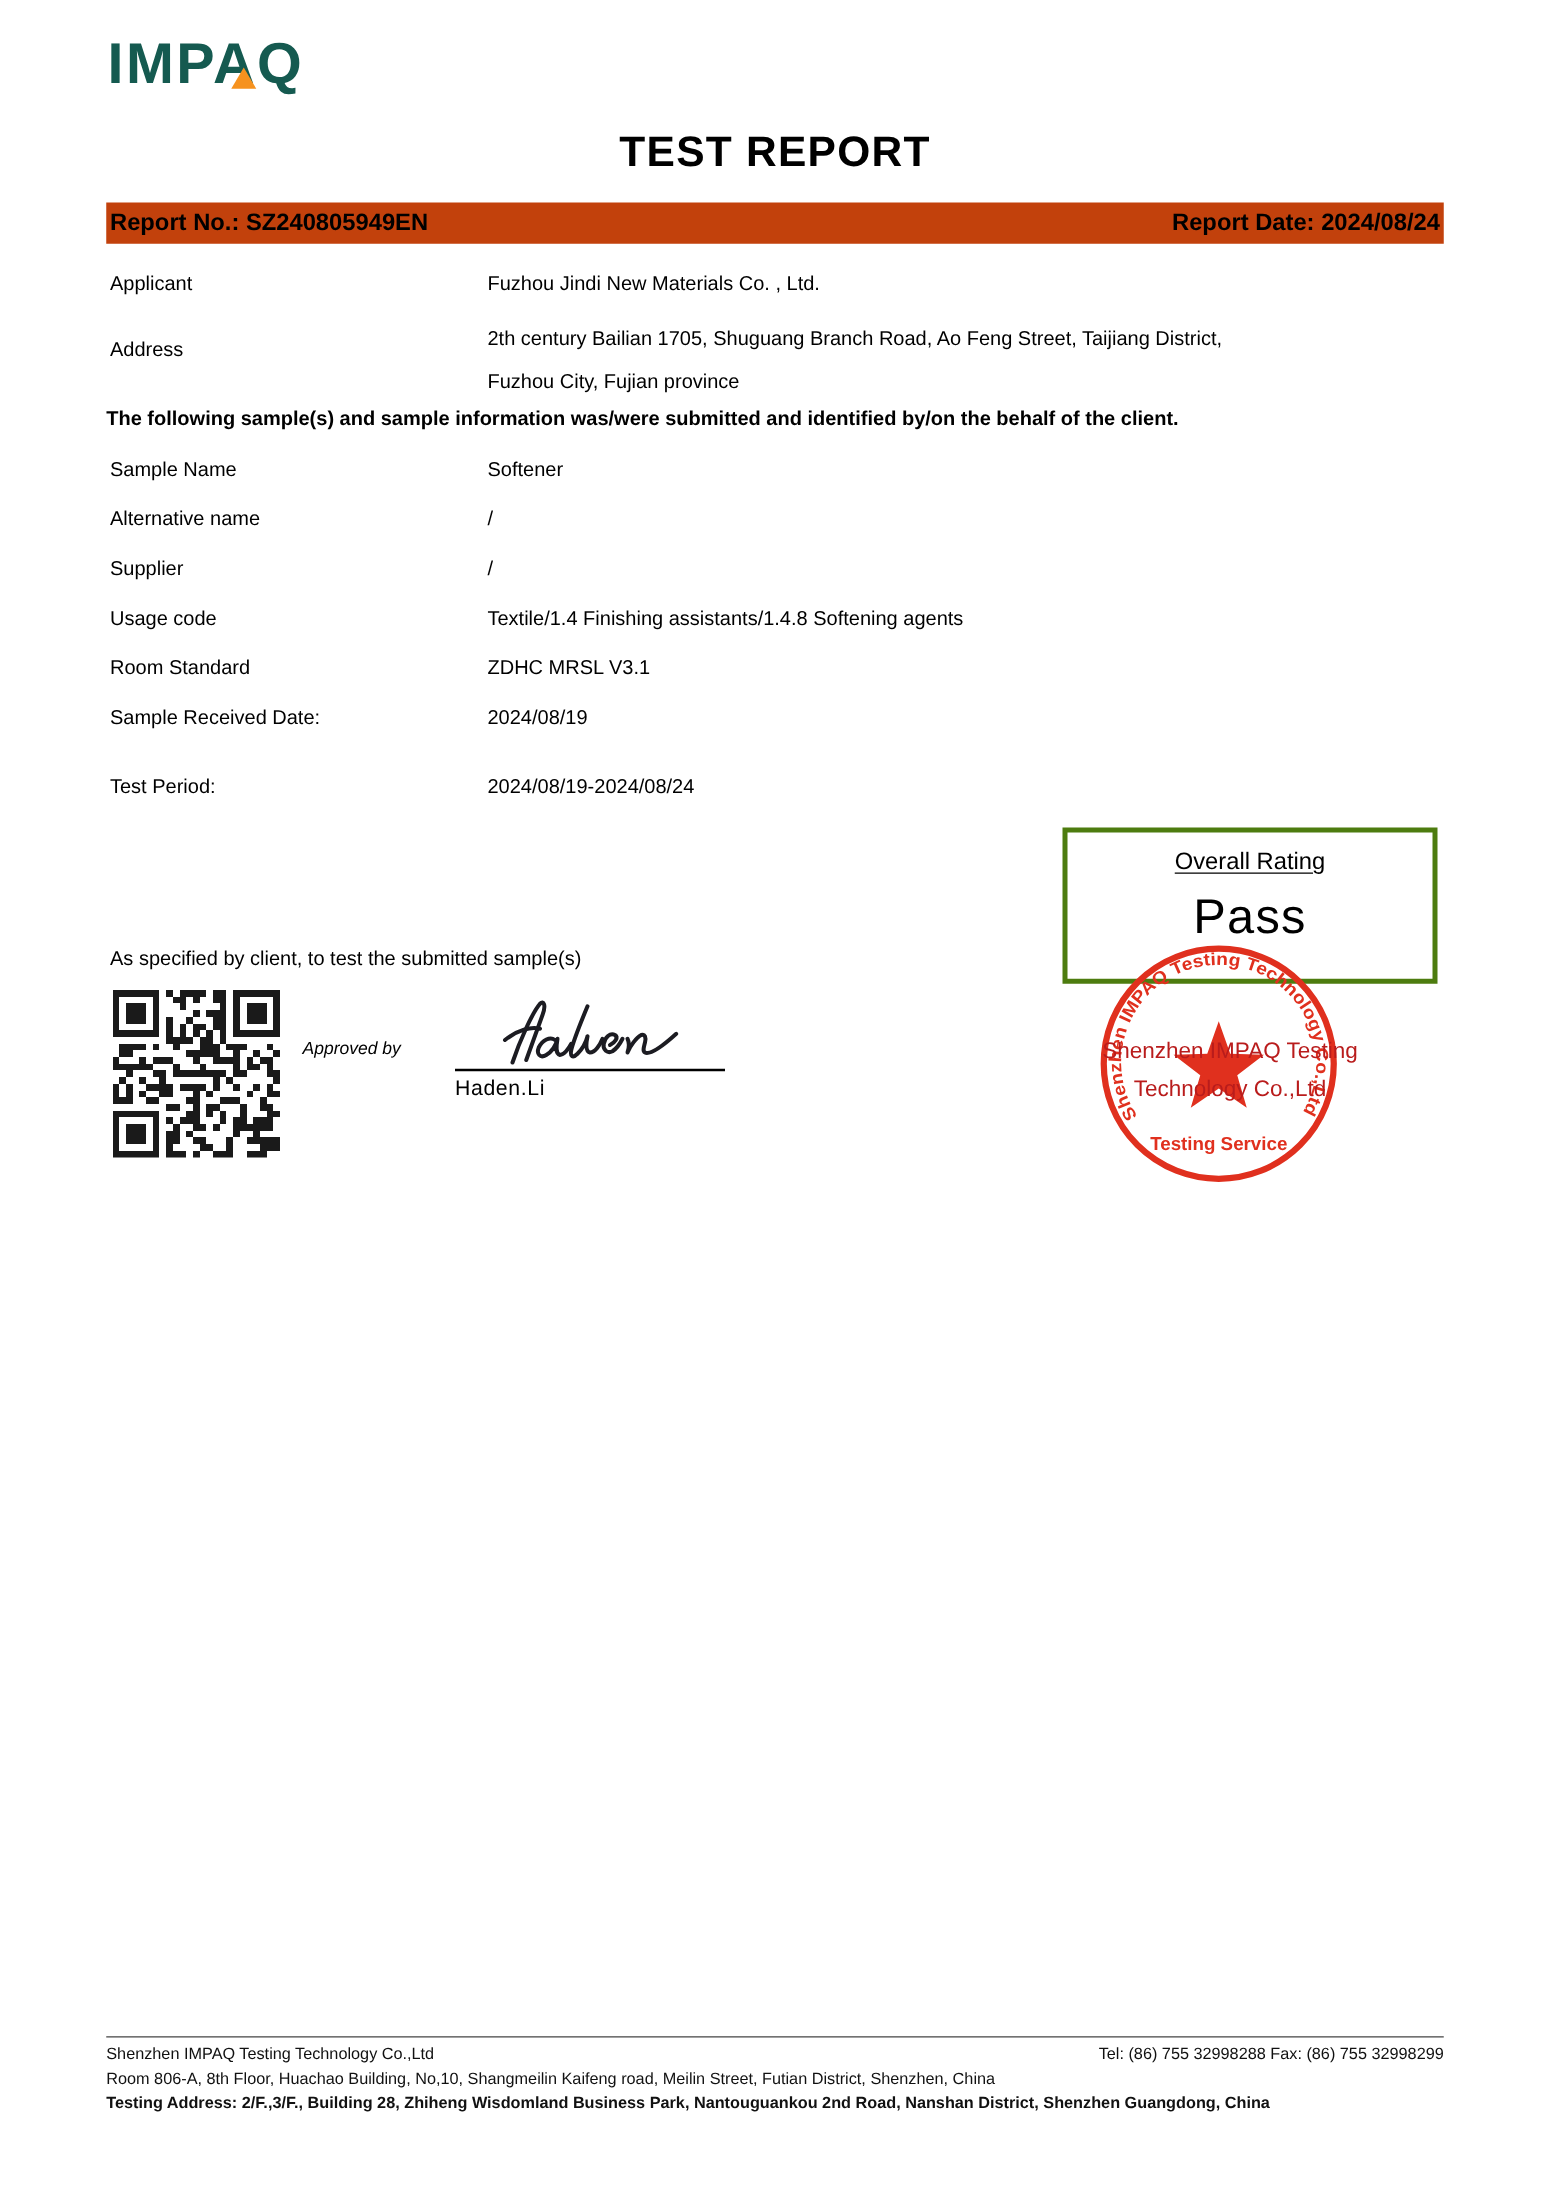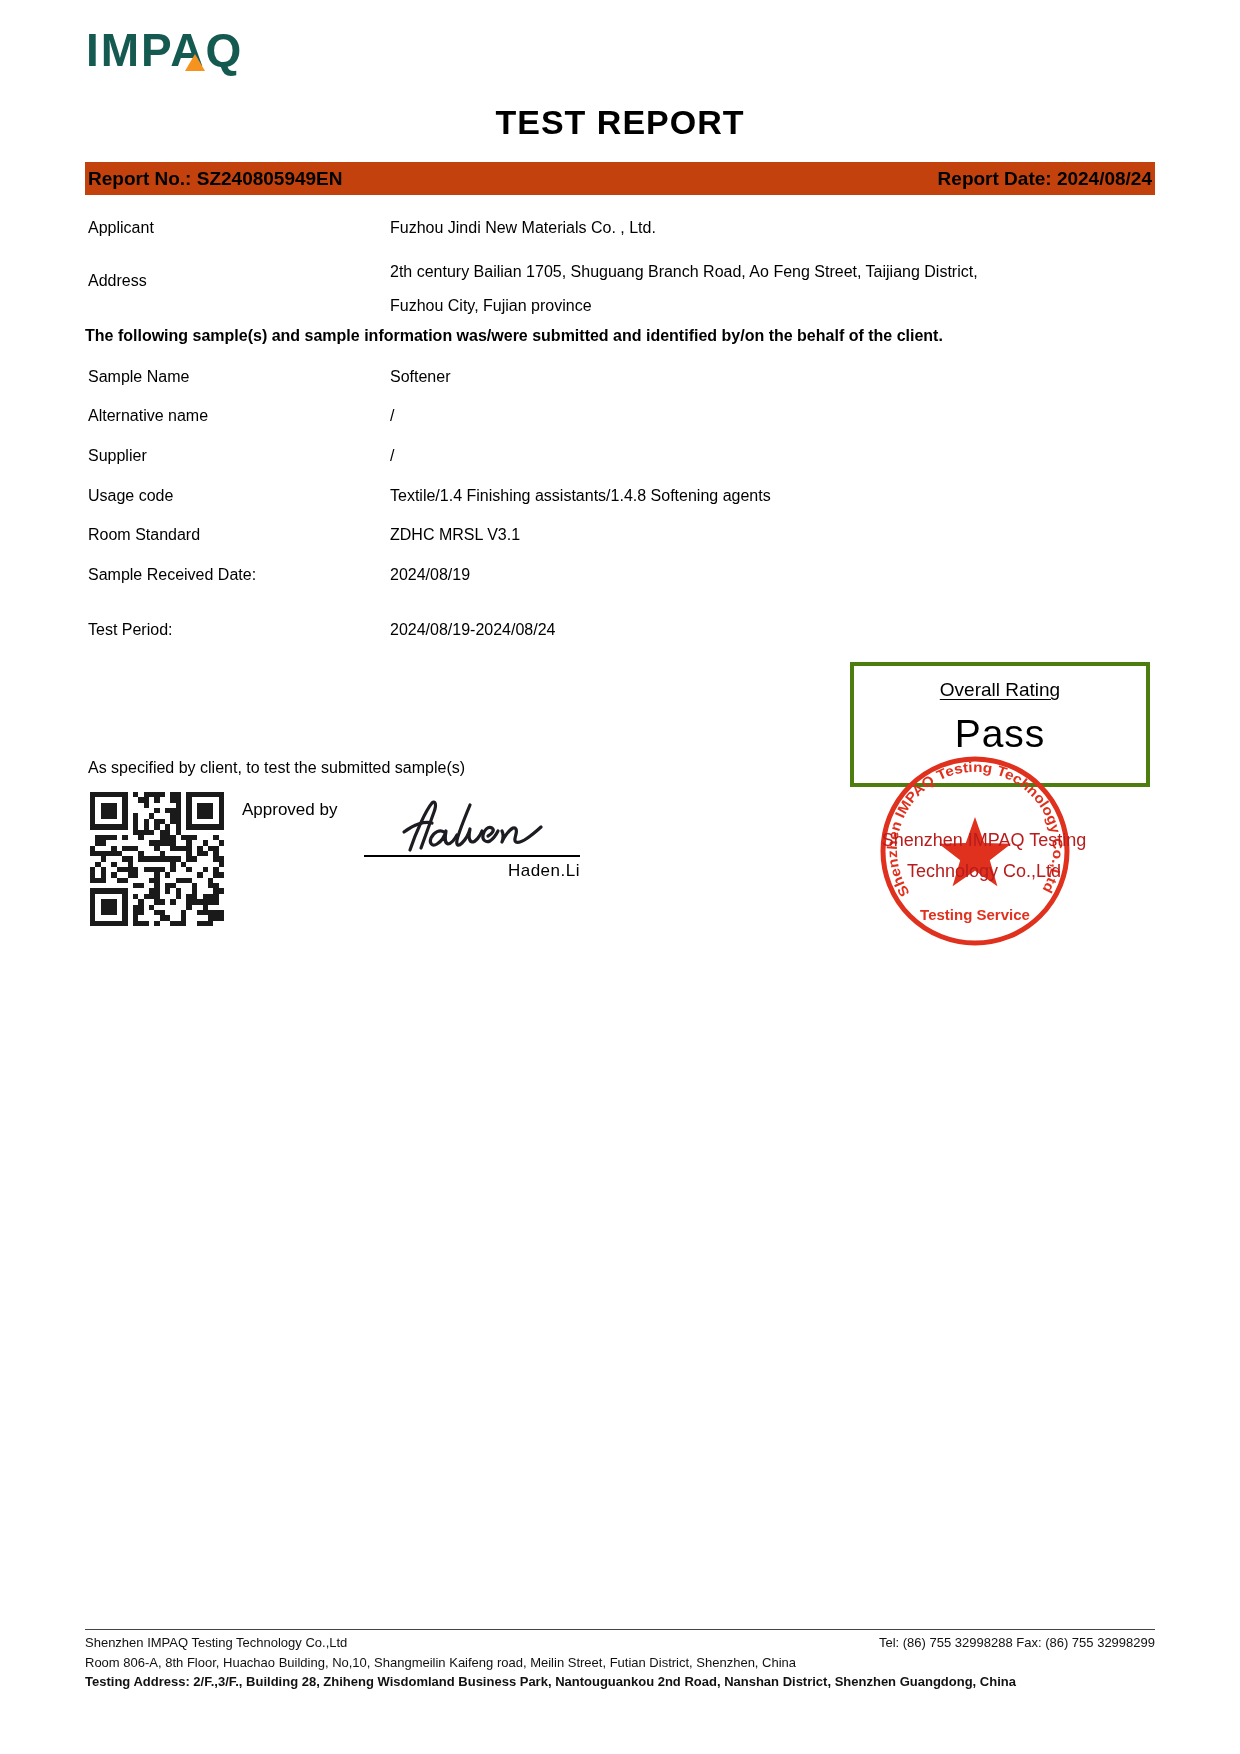--- a/index.html
+++ b/index.html
@@ -29,24 +29,24 @@
   .statement{position:absolute;left:85px;top:327px;width:1075px;font-size:16px;font-weight:bold;}
   
   .rating-box{position:absolute;left:850px;top:615px;width:300px;height:125px;
     border:4px solid #4d7c0f;box-sizing:border-box;text-align:center;margin-top:47px;}
   .rating-title{margin-top:13px;font-size:19px;text-decoration:underline;text-underline-offset:3px;}
   .rating-value{margin-top:11px;font-size:39px;letter-spacing:1px;}
   .note{position:absolute;left:88px;top:759px;font-size:16px;}
   
   .qr{position:absolute;left:90px;top:792px;width:134px;height:134px;}
   
-  .approved-label{position:absolute;left:242px;top:800px;font-size:17px;}
+  .approved-label{position:absolute;left:242px;top:830px;font-size:14px;font-style:italic;}
   .sig-line{position:absolute;left:364px;top:855px;width:216px;border-top:2px solid #000;}
   .sig-svg{position:absolute;left:398px;top:796px;}
-  .approver-name{position:absolute;left:364px;top:861px;width:216px;text-align:right;
+  .approver-name{position:absolute;left:364px;top:861px;width:216px;text-align:left;
     font-size:17px;letter-spacing:0.5px;}
   
   .stamp{position:absolute;left:877px;top:753px;width:196px;height:196px;}
   .stamp-overlay{position:absolute;left:848px;top:825px;width:272px;text-align:center;
     font-size:18px;line-height:31px;color:#b91c1c;}
   
   .footer-rule{position:absolute;left:85px;top:1629px;width:1070px;border-top:1.5px solid #444;}
   .footer-line1{position:absolute;left:85px;top:1635px;width:1070px;display:flex;
     justify-content:space-between;font-size:13px;color:#111;}
   .footer-line2{position:absolute;left:85px;top:1655px;width:1110px;font-size:13px;color:#111;}

